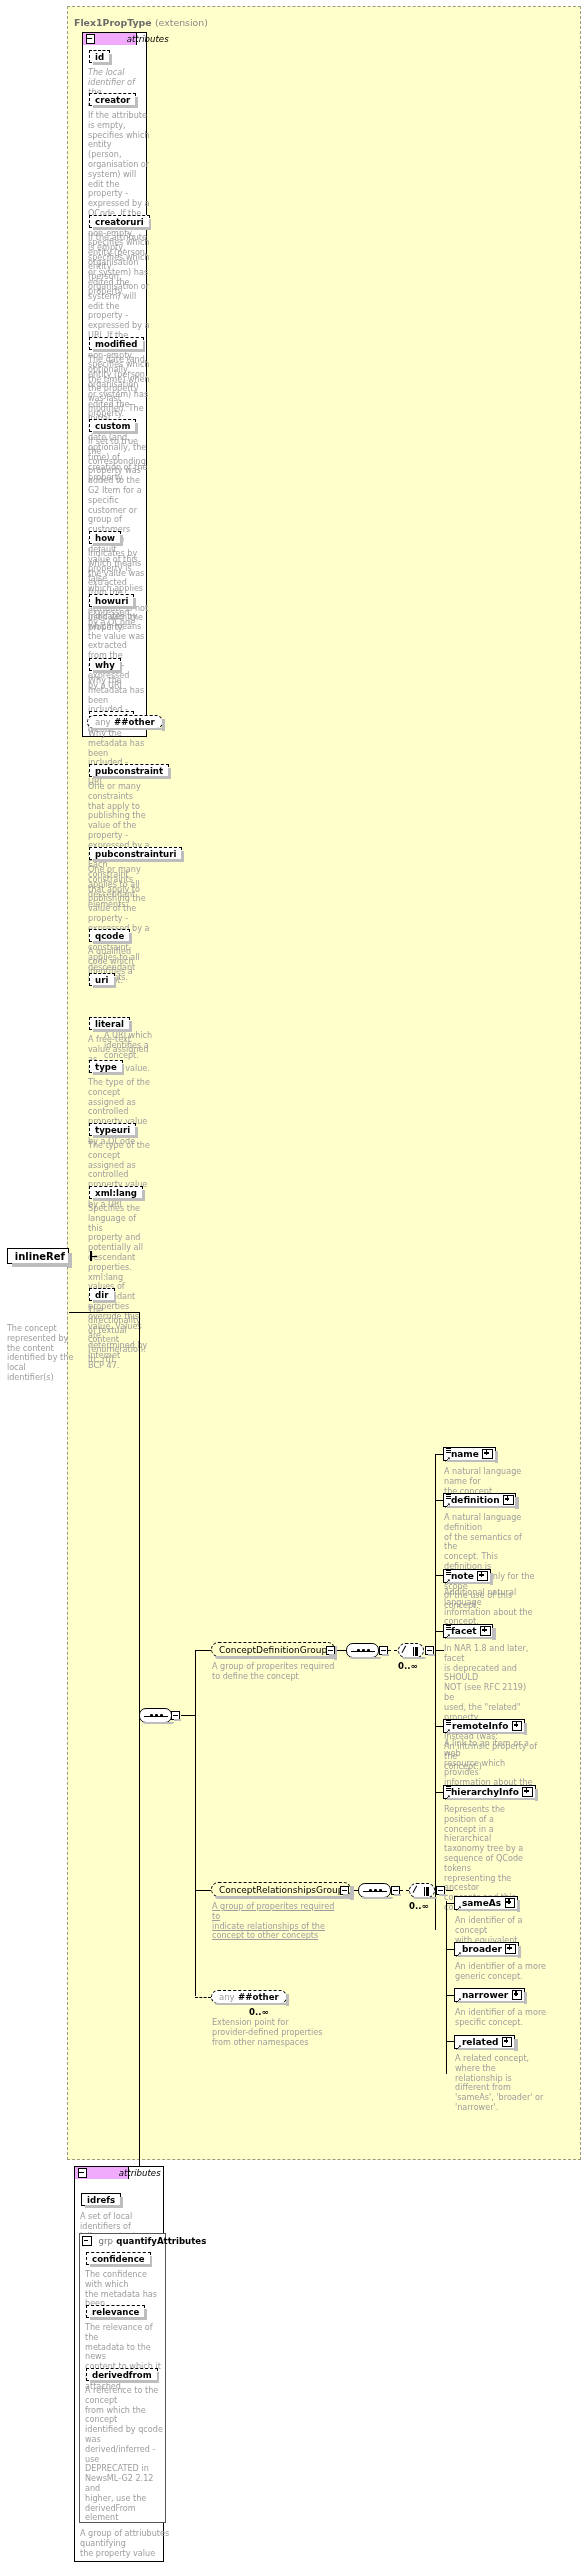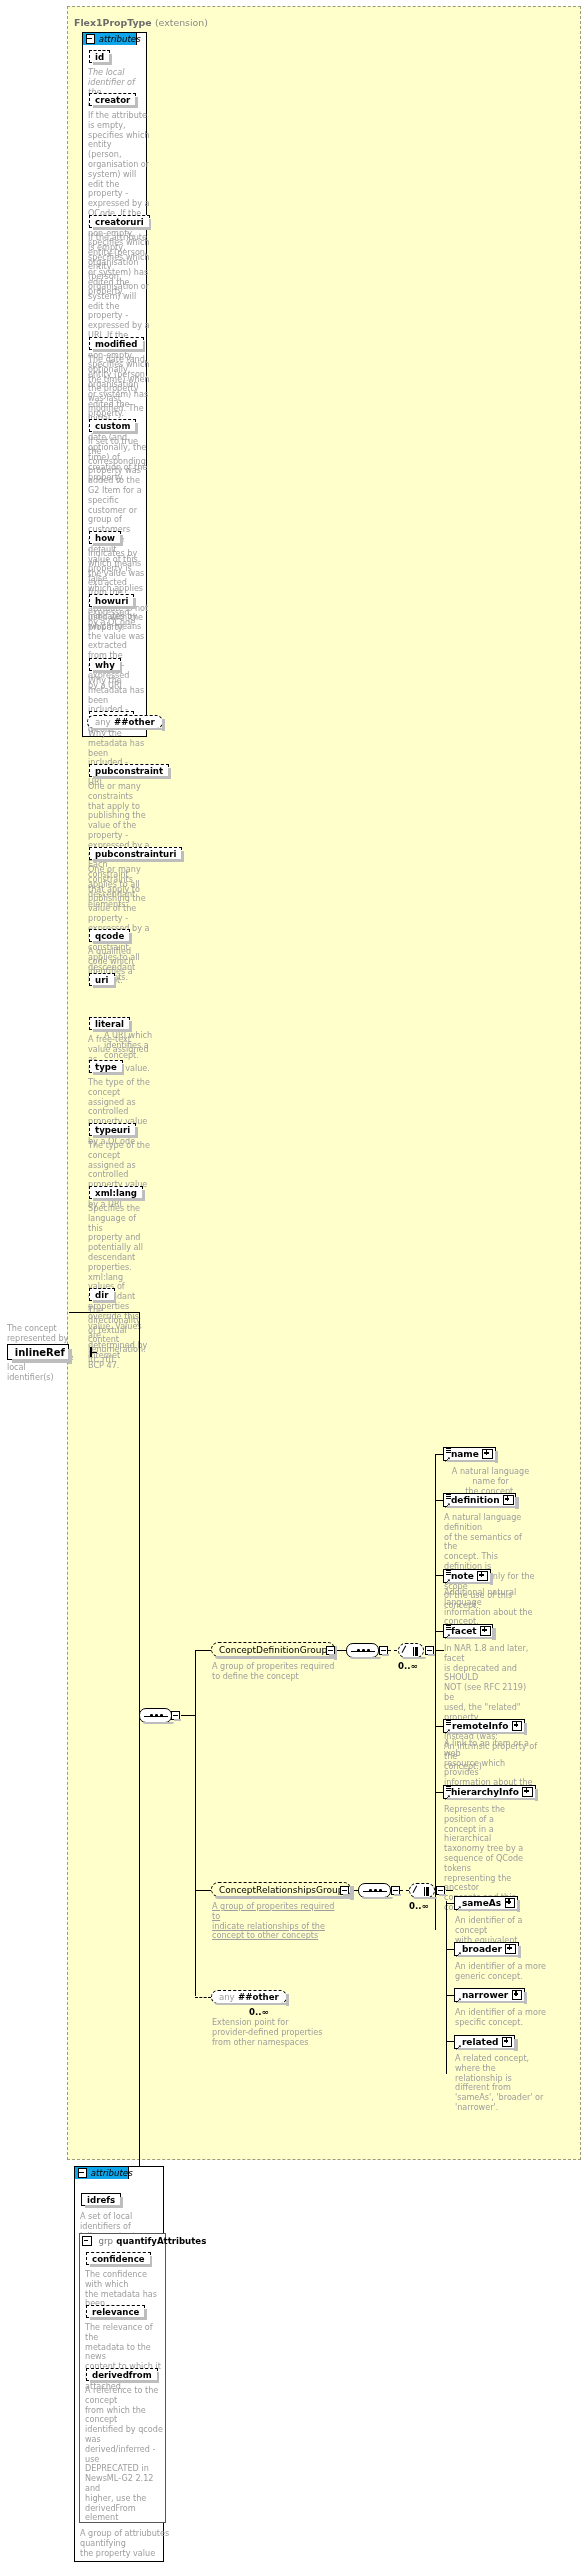--- a/index.html
+++ b/index.html
@@ -31,30 +31,31 @@
   .attrbox{
     position:absolute;
     border:0.9px solid #000;
     background:#fff;
     box-sizing:border-box;
   }
   .attrtab{
     position:absolute;
     border:0.9px solid #000;
     border-bottom:none;
-    background:#0ea5e9;
+    background:#f0abfc;
     height:13px;
     box-sizing:border-box;
     display:flex;align-items:center;
     padding:0 4.3px 0 2.6px;
     font-style:italic;
     font-size:8.6px;
     color:#000;
     white-space:nowrap;
     z-index:4;
+    gap:28px;
   }
   .pm{
     display:inline-block;width:7.7px;height:7.7px;
     border:0.9px solid #000;background:#fff;
     position:relative;margin-right:3.4px;flex:none;
   }
   .pm::before{
     content:"";position:absolute;left:0.9px;top:2.6px;width:4.3px;height:0.9px;background:#000;
   }
 
@@ -434,21 +435,21 @@
       </div>
       <div class="note" style="left: 88px; top: 1306px; width: 62px;">The directionality of textual
 content (enumeration: ltr, rtl)</div>
     </div>
 
   <div class="anypill" style="left:87px; top:715px;">
     <span class="any">any</span>
     <span class="other">##other</span>
   </div>
 
-  <div class="rootbox" style="left:6.9px; top:1344px; width:62px;gap:25px;">
+  <div class="rootbox" style="left:6.9px; top:1248px; width:62px;gap:25px;">
     <span class="lbl">inlineRef</span>
     <span class="minus-tog" style="position:relative;left:0;top:0;margin-left:auto;"></span>
   </div>
   <div class="note" style="left:6.9px; top:1324px; width:67px;">The concept represented by
 the content identified by the
 local identifier(s)</div>
 
   <div class="ln h" style="left:69px; top:1312px; width:70px;"></div>
 
   <div class="ln v" style="left:139px; top:1312px; height:934px;"></div>
@@ -508,21 +509,21 @@
           <i></i>
           <i></i>
         </span>
         <span class="arrow"><svg width="5.1" height="5.1" viewBox="0 0 6 6">
             <path d="M0.5 5.5 L5 1" stroke="#000" stroke-width="1"></path>
             <path d="M5.5 0.5 L5.5 3 L3 0.5 Z" fill="#000"></path>
           </svg></span>
         <span class="lbl">name</span>
         <span class="expand"></span>
       </div>
-      <div class="note" style="left: 444px; top: 1467px; width: 93px; text-align: center;">A natural language name for
+      <div class="note" style="left: 444px; top: 1467px; width: 93px;">A natural language name for
 the concept.</div>
       <div class="ln h" style="left: 435px; top: 1500px; width: 8.6px;"></div>
       <div class="elem" style="left: 443px; top: 1493px;">
         <span class="lines">
           <i></i>
           <i></i>
           <i></i>
         </span>
         <span class="arrow"><svg width="5.1" height="5.1" viewBox="0 0 6 6">
             <path d="M0.5 5.5 L5 1" stroke="#000" stroke-width="1"></path>

